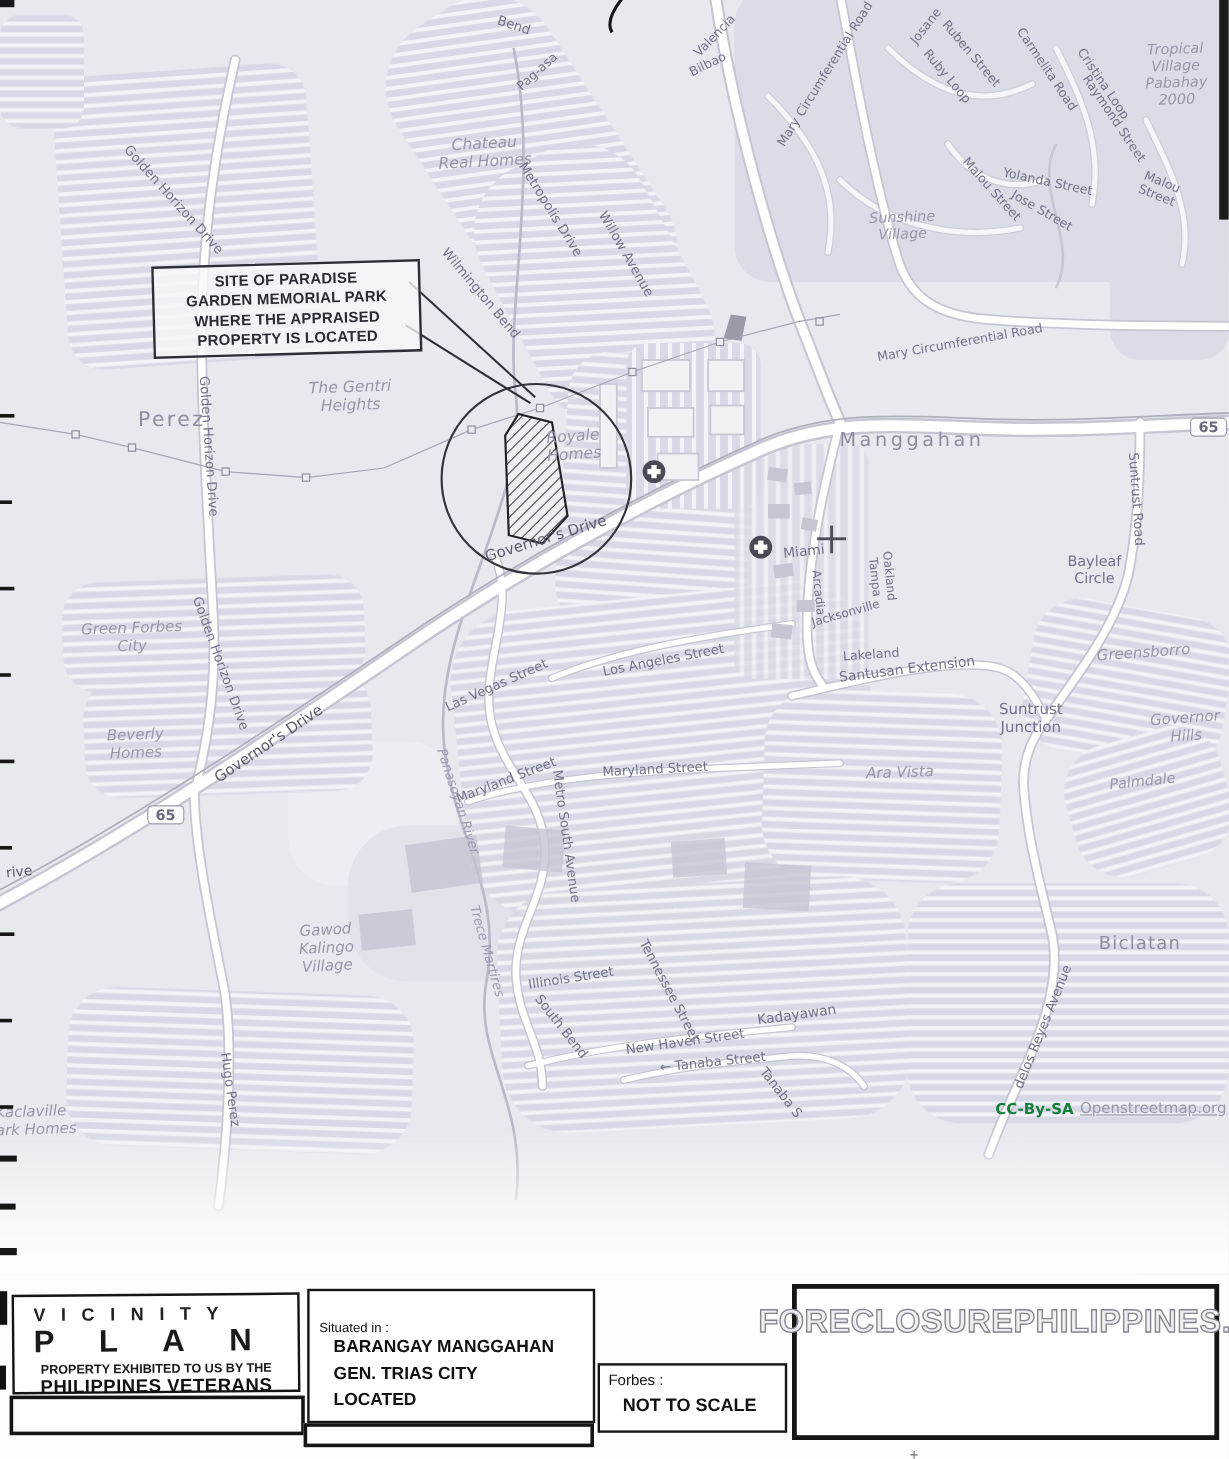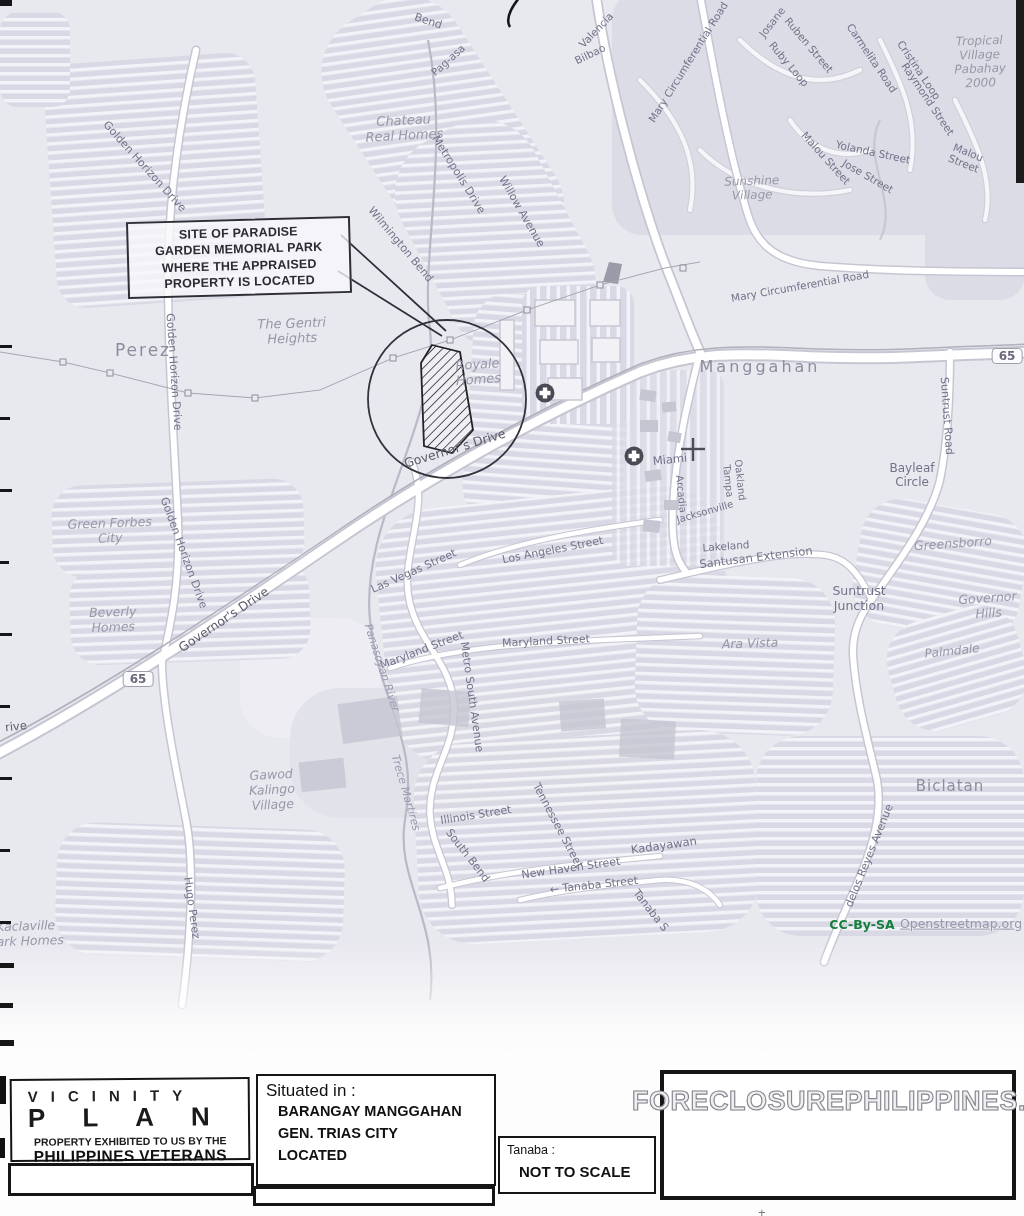--- a/index.html
+++ b/index.html
@@ -52,21 +52,21 @@
     background:#fdfdfd;font-family:Liberation Sans, sans-serif;color:#111;
   }
   .tb-box{position:absolute;background:#fff;border:2.5px solid #151515;box-sizing:border-box;}
   #box-plan{left:10px;top:16px;width:240px;height:83px;transform:rotate(-.5deg);}
   .vic-word{font-size:15px;font-weight:bold;letter-spacing:13px;padding:7px 0 0 16px;color:#222;}
   .plan-word{font-size:26px;font-weight:bold;letter-spacing:37px;padding:0 0 0 16px;line-height:1.0;color:#1a1a1a;}
   .prop1{font-size:10.5px;font-weight:bold;text-align:center;margin-top:5px;color:#1a1a1a;}
   .prop2{font-size:15.5px;font-weight:bold;text-align:center;letter-spacing:.4px;color:#111;}
   #box-empty-left{left:8px;top:101px;width:246px;height:33px;border-width:3.5px;}
   #box-situated{left:256px;top:12px;width:240px;height:112px;padding:5px 8px;}
-  .situated-label{font-size:17px;}
+  .situated-label{font-size:11px;margin-top:20px;}
   .situated-line{font-size:14.5px;font-weight:bold;margin-left:12px;line-height:1.5;}
   #box-empty-mid{left:253px;top:124px;width:242px;height:20px;border-width:3.5px;}
   #box-area{left:498px;top:10px;width:158px;height:62px;padding:5px 7px;font-size:12.5px;}
   #box-scale{left:498px;top:74px;width:158px;height:58px;padding:5px 7px;font-size:12.5px;}
   .scale-value{font-size:15px;font-weight:bold;margin:6px 0 0 12px;}
   #box-right{left:660px;top:8px;width:356px;height:130px;border-width:4px;}
   #watermark{
     position:absolute;left:632px;top:24px;z-index:5;white-space:nowrap;
     font-size:27px;font-weight:bold;letter-spacing:.5px;
     color:#efeff1;-webkit-text-stroke:1.1px #86868f;
@@ -372,21 +372,21 @@
     <div class="situated-label">Situated in :</div>
     <div class="situated-line">BARANGAY MANGGAHAN</div>
     <div class="situated-line">GEN. TRIAS CITY</div>
     <div class="situated-line">LOCATED</div>
   </div>
 
   <div class="tb-box" id="box-empty-mid"></div>
 
 
   <div class="tb-box" id="box-scale">
-    <div>Tanaba :</div>
+    <div>Forbes :</div>
     <div class="scale-value">NOT TO SCALE</div>
   </div>
 
   <div class="tb-box" id="box-right"></div>
 
   <div id="watermark">FORECLOSUREPHILIPPINES.COM</div>
 
   <div class="tb-snippet" style="top:14px;width:6px;height:28px;"></div>
   <div class="tb-snippet" style="top:76px;width:5px;height:20px;"></div>
   <div id="pen-plus">+</div>

